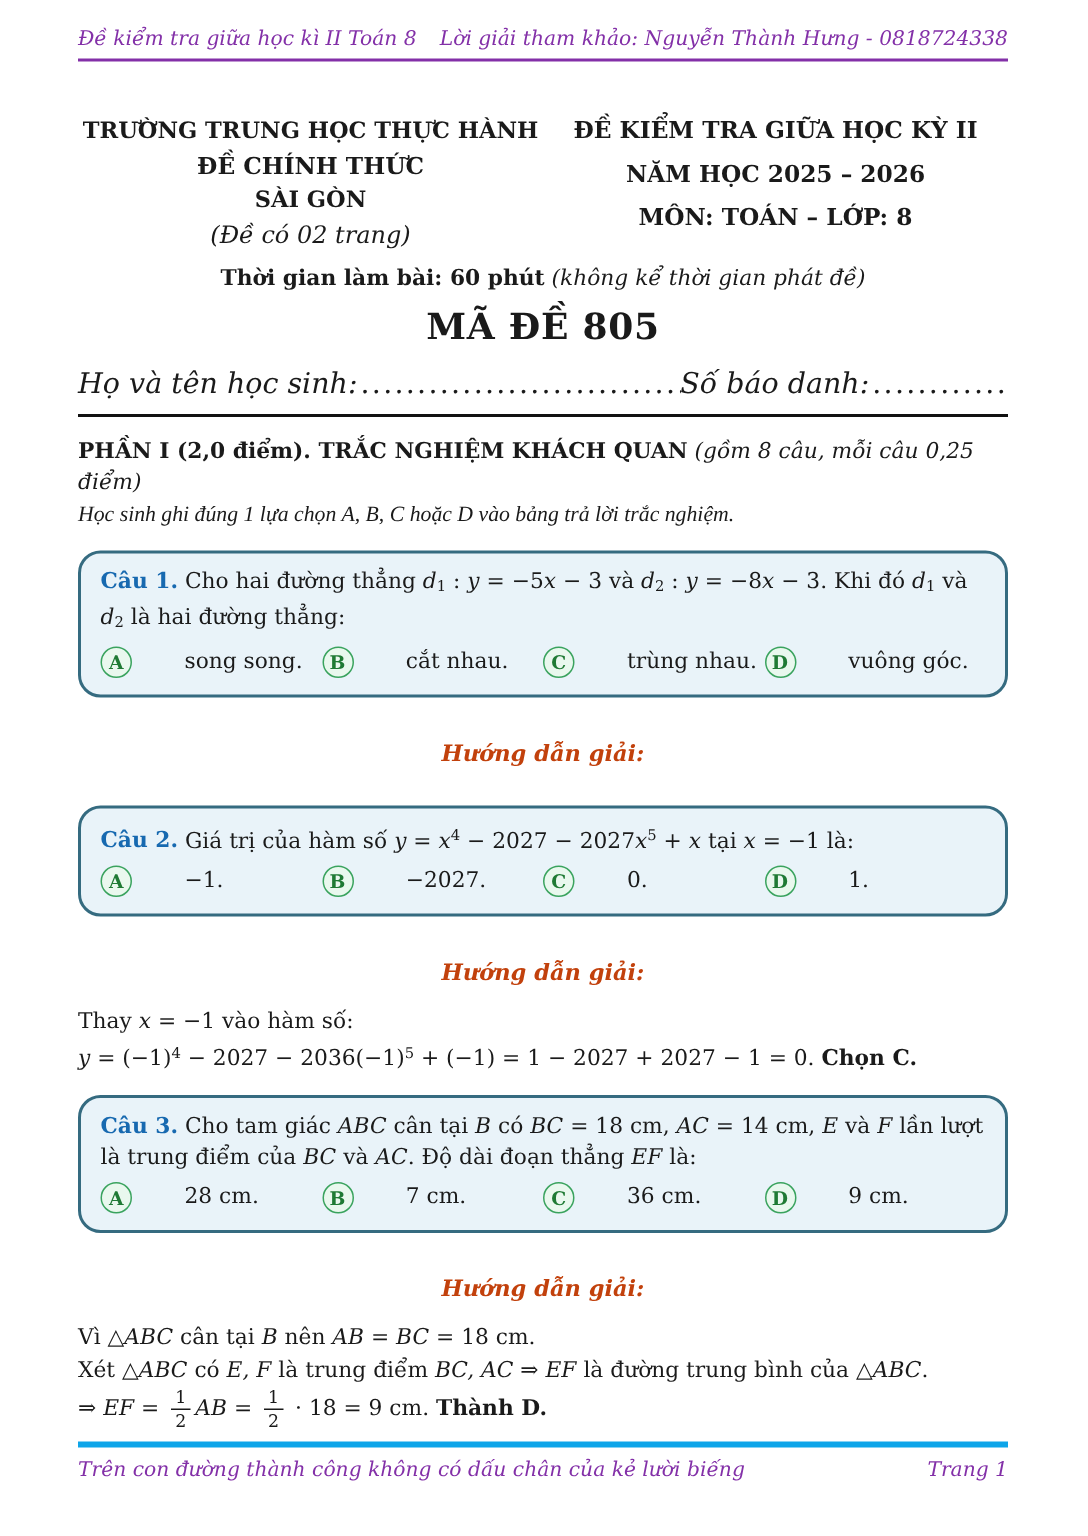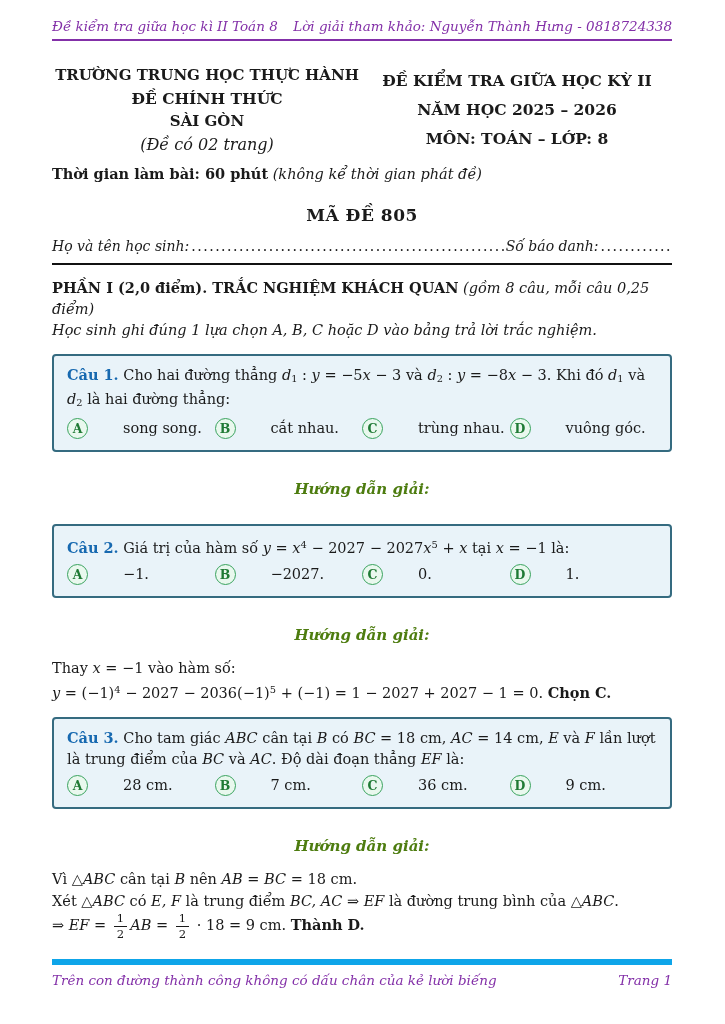--- a/index.html
+++ b/index.html
@@ -18,94 +18,94 @@
   .i  { font-style: italic; }
 
   
   .doc-header {
     display: flex; justify-content: space-between; align-items: flex-end;
     font-size: 13.5px; font-style: italic; color: #8330a8;
     border-bottom: 2px solid #8330a8; padding-bottom: 5px;
   }
 
   
-  .title-row { display: flex; margin-top: 24px; }
+  .title-row { display: flex; margin-top: 36px; }
   .title-col { flex: 1 1 0; text-align: center; }
   .title-left  { display: flex; flex-direction: column; gap: 2px; }
   .title-left > div { font-size: 15px; line-height: 21px; }
   .title-left .official { font-size: 15.5px; }
   .title-left .pages-note { font-weight: 400; font-size: 16px; }
-  .title-right { display: flex; flex-direction: column; justify-content: center; gap: 9px; }
+  .title-right { display: flex; flex-direction: column; gap: 9px; }
   .title-right > div { font-size: 15.5px; line-height: 20px; }
 
-  .duration { text-align: left; margin-top: 10px; font-size: 14.5px; }
-  .exam-code { text-align: center; margin-top: 23px; font-size: 17px; font-weight: 700; letter-spacing: 0.5px; }
+  .duration { text-align: center; margin-top: 10px; font-size: 14.5px; }
+  .exam-code { text-align: center; margin-top: 9px; font-size: 24px; font-weight: 700; letter-spacing: 0.5px; }
 
   .student-line {
     display: flex; align-items: baseline; margin-top: 13px;
-    font-size: 14px; font-style: italic; white-space: nowrap;
+    font-size: 19px; font-style: italic; white-space: nowrap;
   }
   .student-line .dots-fill {
     flex: 1 1 0; min-width: 0; overflow: hidden;
     letter-spacing: 1.5px; font-style: normal;
   }
   .student-line .dots-fixed { letter-spacing: 1.5px; font-style: normal; }
   .student-line .lbl { padding-right: 2px; }
 
   .rule { border-top: 2px solid #111111; margin-top: 9px; }
 
   
   .part-heading { margin-top: 12px; font-size: 14.5px; line-height: 21px; }
-  .part-instruction { font-size: 14.5px; font-style: italic; line-height: 21px; }
+  .part-instruction { font-size: 14.5px; font-style: italic; line-height: 21px; font-family: Liberation Serif, serif; }
 
   
   .question-box {
     margin-top: 13px;
-    border: 2px solid #356b80; border-radius: 4px;
+    border: 2px solid #356b80; border-radius: 15px;
     background: #e9f3f9;
     padding: 8px 13px 11px 13px;
     font-size: 14.5px; line-height: 21px;
   }
   .q-label { color: #1769b0; font-weight: 700; }
   .options { display: flex; margin-top: 5px; }
   .option { flex: 1 1 0; display: flex; align-items: center; gap: 7px; }
   .badge {
     flex: 0 0 auto;
     width: 21px; height: 21px; border-radius: 50%;
     border: 1.5px solid #3aa35e; background: #e9f8ee; color: #1f7a34;
     display: inline-flex; align-items: center; justify-content: center;
     font-size: 12.5px; font-weight: 700;
   }
   .opt-text { font-size: 14.5px; margin-left: 28px; }
 
   
   .solution { margin-top: 28px; }
   .sol-heading {
-    text-align: center; color: #4d7c0f;
+    text-align: center; color: #c2410c;
     font-weight: 700; font-style: italic; font-size: 15px;
     margin-bottom: 13px;
   }
   .sol-line { font-size: 14.5px; line-height: 22px; }
 
   
   .sg-i { font-style: italic; }
   .sg-b { font-weight: 700; }
   .sg-sub { font-size: 0.68em; vertical-align: -0.22em; }
   .sg-sup { font-size: 0.68em; vertical-align: 0.5em; }
   .frac {
     display: inline-flex; flex-direction: column; align-items: center;
     vertical-align: middle; margin: 0 3px; line-height: 1.1; font-size: 0.8em;
   }
   .frac .fnum { border-bottom: 1px solid #1a1a1a; padding: 0 3px 1px; }
   .frac .fden { padding-top: 1px; }
 
   
   .doc-footer {
     margin-top: auto;
-    border-top: 6px solid #0ea5e9; padding-top: 7px;
+    border-top: 4px solid #0ea5e9; padding-top: 7px;
     display: flex; justify-content: space-between;
     font-size: 13.5px; font-style: italic; color: #8330a8;
   }
 </style>
 </head>
 <body>
 
 <div class="page">
 
   <div class="doc-header">

